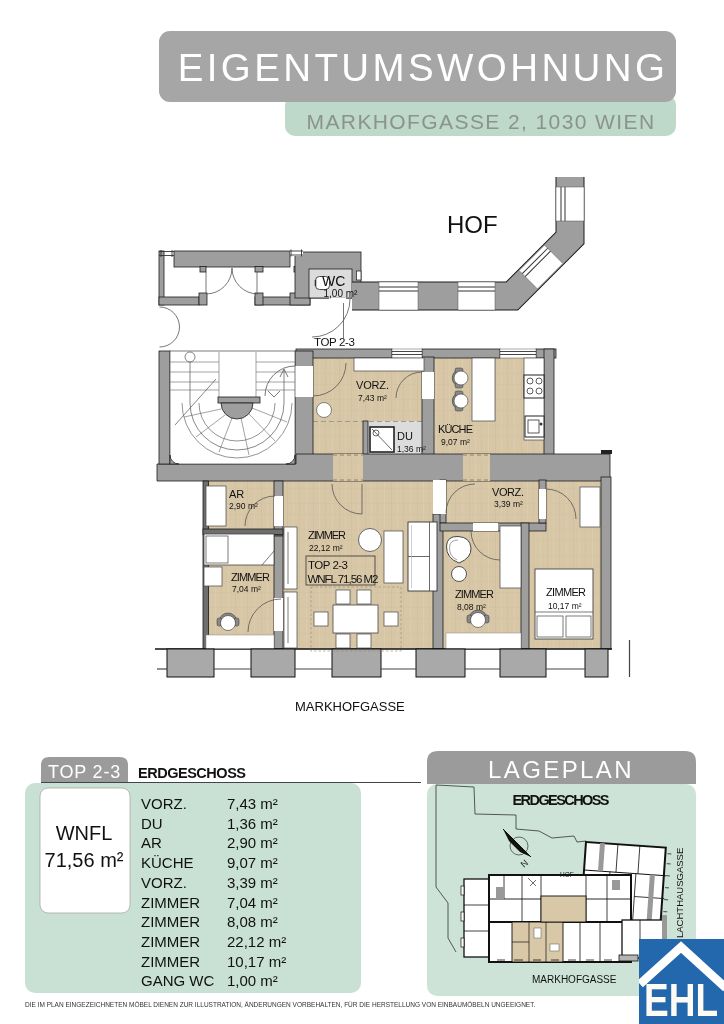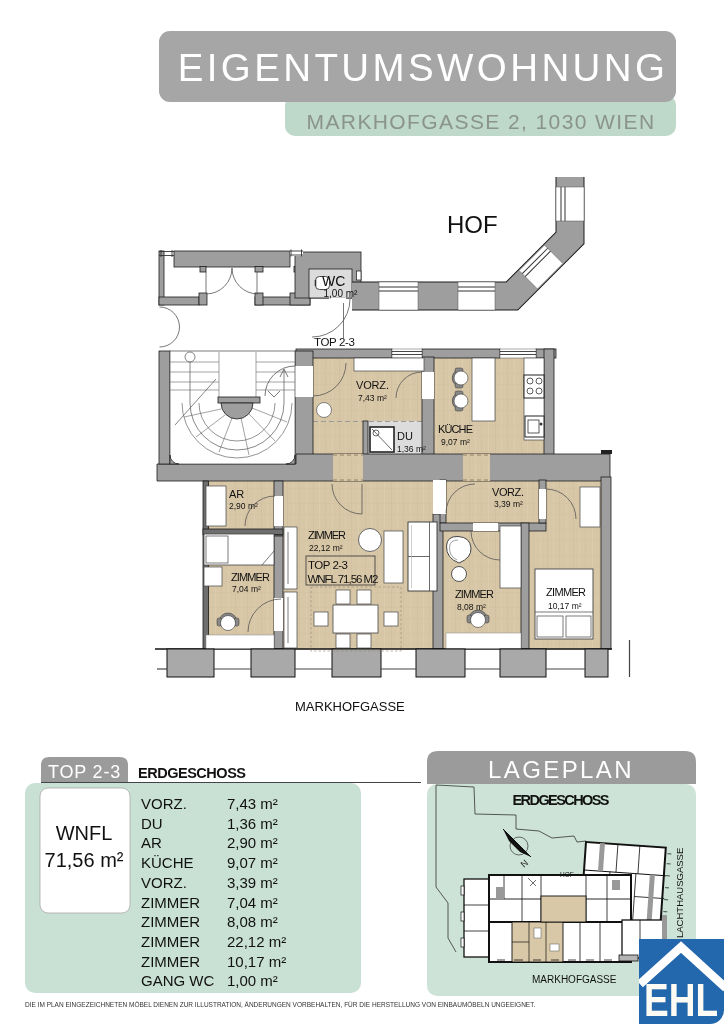--- a/index.html
+++ b/index.html
@@ -1,17 +1,17 @@
 <!DOCTYPE html>
 <html><head>
 <meta charset="utf-8">
 <style>
 html,body{margin:0;padding:0;background:#fff;}
 #page{position:relative;width:724px;height:1024px;background:#fff;overflow:hidden;
-font-family:"Liberation Sans",sans-serif;border-radius:14px;}
+font-family:"Liberation Sans",sans-serif;}
 svg{display:block;}
 </style>
 </head>
 <body>
 <div id="page">
 <svg width="724" height="1024" viewBox="0 0 724 1024" font-family="&quot;Liberation Sans&quot;,sans-serif">
 <defs>
 <pattern id="wd" width="26" height="26" patternUnits="userSpaceOnUse">
 <rect width="26" height="26" fill="#d8c7a7"></rect>
 <rect x="1" width="1" height="26" fill="#d2c1a0"></rect>

